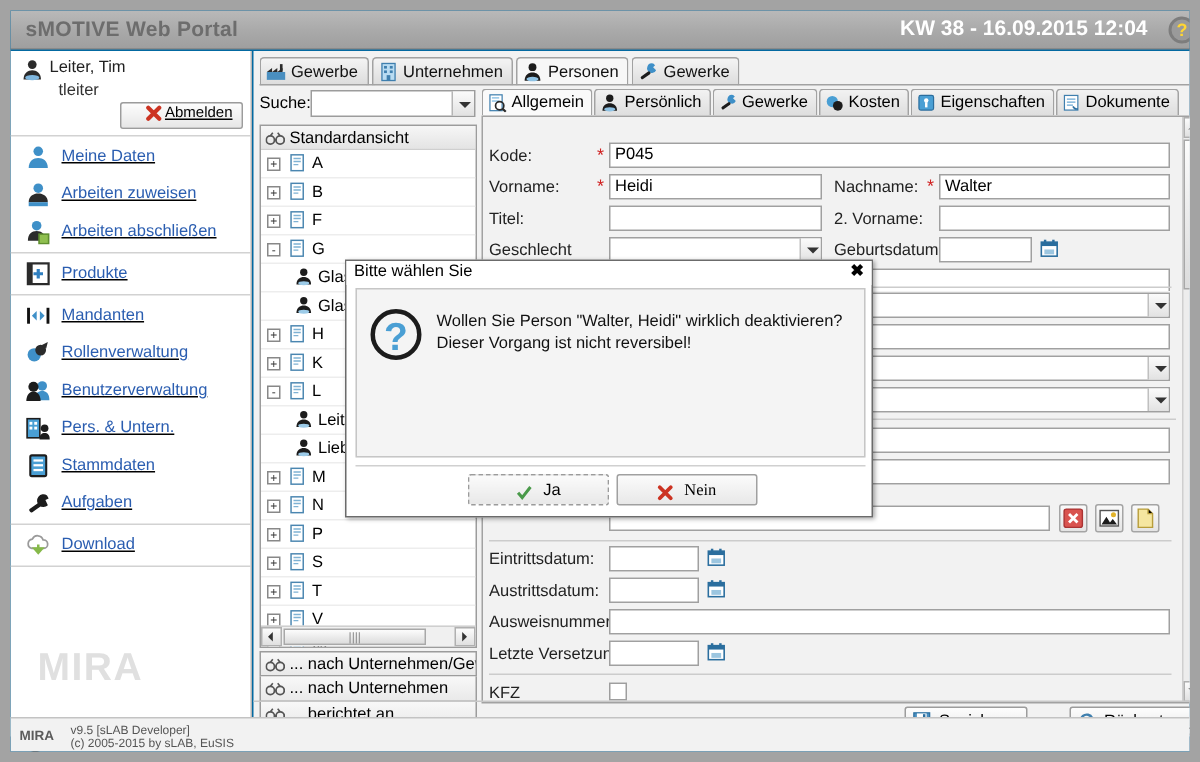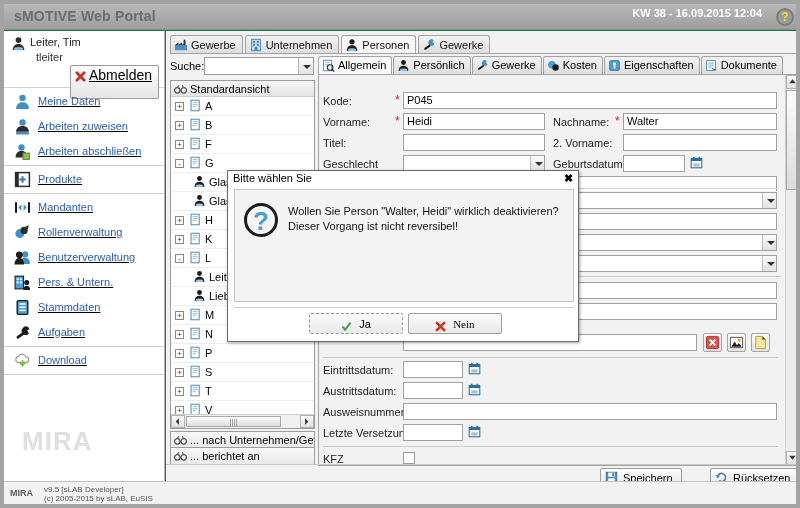--- a/index.html
+++ b/index.html
@@ -8,22 +8,22 @@
     width: 800px; height: 508px;
     overflow: hidden;
     font-family: "Liberation Sans", sans-serif;
     font-size: 11px;
     color: #000;
     background: #ffffff;
   }
   #app {
     position: relative;
     width: 800px; height: 508px;
-    background: #15803d;
-    border: 4px solid #a3a3a3;
+    background: #0369a1;
+    border: 7px solid #a3a3a3;
     overflow: hidden;
   }
 
   
   #topbar {
     position: absolute; left: 0; top: 0; width: 800px; height: 26px;
     background: linear-gradient(to bottom, #b9b9b9 0%, #a9a9a9 55%, #9f9f9f 100%);
     border-bottom: 1px solid #8a8a8a;
   }
   #brand {
@@ -31,21 +31,21 @@
     width: 150px;
     font-size: 14px; font-weight: bold; color: #6d6d6d;
     letter-spacing: .2px;
   }
   #apptitle {
     position: absolute; left: 168px; top: 5px;
     font-size: 13px; color: #ffffff;
   }
   #kw {
     position: absolute; right: 42px; top: 3px;
-    font-size: 11px; font-weight: bold; color: #ffffff; text-align: right;
+    font-size: 14px; font-weight: bold; color: #ffffff; text-align: right;
   }
   #helpicon {
     position: absolute; right: 10px; top: 4px;
     width: 18px; height: 18px; border-radius: 50%;
     background: #9a9a9a; border: 2px solid #7d7d7d;
     color: #ffd633; font-weight: bold; font-size: 12px;
     text-align: center; line-height: 15px;
   }
 
   
@@ -58,24 +58,24 @@
   #userblock { position: relative; height: 57px; border-bottom: 1px solid #d2d2d2; }
   #username {
     position: absolute; left: 26px; top: 5px; font-size: 11px; color: #222;
   }
   #userlogin {
     position: absolute; left: 32px; top: 20px; font-size: 11px; color: #333;
   }
   #usericon { position: absolute; left: 7px; top: 5px; }
   #logoutbtn {
     position: absolute; right: 5px; top: 34px;
-    height: 34px; padding: 1px 6px 0 4px;
+    height: 18px; padding: 1px 6px 0 16px;
     background: linear-gradient(to bottom,#fdfdfd,#e6e6e6);
     border: 1px solid #9c9c9c; border-radius: 2px;
-    font-size: 14px; color: #000; white-space: nowrap;
+    font-size: 10px; color: #000; white-space: nowrap;
   }
   #logoutbtn .lbl { text-decoration: underline; }
   .navgroup { border-bottom: 1px solid #d2d2d2; padding: 1px 0; }
   .navitem {
     position: relative; height: 25px; line-height: 25px;
     padding-left: 34px; font-size: 11px; color: #2a5db0;
     white-space: nowrap;
   }
   .navitem .ic { position: absolute; left: 10px; top: 4px; width: 18px; height: 18px; }
   #mirawatermark {
@@ -777,20 +777,27 @@
                 <circle cx="12" cy="7" r="3.4" fill="none" stroke="#555" stroke-width="1.5"></circle>
                 <path d="M4 3.6 L6 1 M12 3.6 L10 1 M7.4 7 h1.2" stroke="#555" stroke-width="1.3"></path>
               </svg>
             </span><span>... nach Unternehmen/Gewe</span></div>
           <div class="viewrow"><span class="gl">
               <svg width="13" height="11" viewBox="0 0 16 12">
                 <circle cx="4" cy="7" r="3.4" fill="none" stroke="#555" stroke-width="1.5"></circle>
                 <circle cx="12" cy="7" r="3.4" fill="none" stroke="#555" stroke-width="1.5"></circle>
                 <path d="M4 3.6 L6 1 M12 3.6 L10 1 M7.4 7 h1.2" stroke="#555" stroke-width="1.3"></path>
               </svg>
+            </span><span>... nach Unternehmen</span></div>
+          <div class="viewrow"><span class="gl">
+              <svg width="13" height="11" viewBox="0 0 16 12">
+                <circle cx="4" cy="7" r="3.4" fill="none" stroke="#555" stroke-width="1.5"></circle>
+                <circle cx="12" cy="7" r="3.4" fill="none" stroke="#555" stroke-width="1.5"></circle>
+                <path d="M4 3.6 L6 1 M12 3.6 L10 1 M7.4 7 h1.2" stroke="#555" stroke-width="1.3"></path>
+              </svg>
             </span><span>... berichtet an</span></div>
         </div>
     </div>
 
     <div id="formpanel">
       <div id="subtabs">
         <div class="stab active">
           <span class="ic">
             <svg width="13" height="13" viewBox="0 0 16 16">
               <rect x="2" y="1.5" width="10" height="13" fill="#fff" stroke="#3f7fae"></rect>

